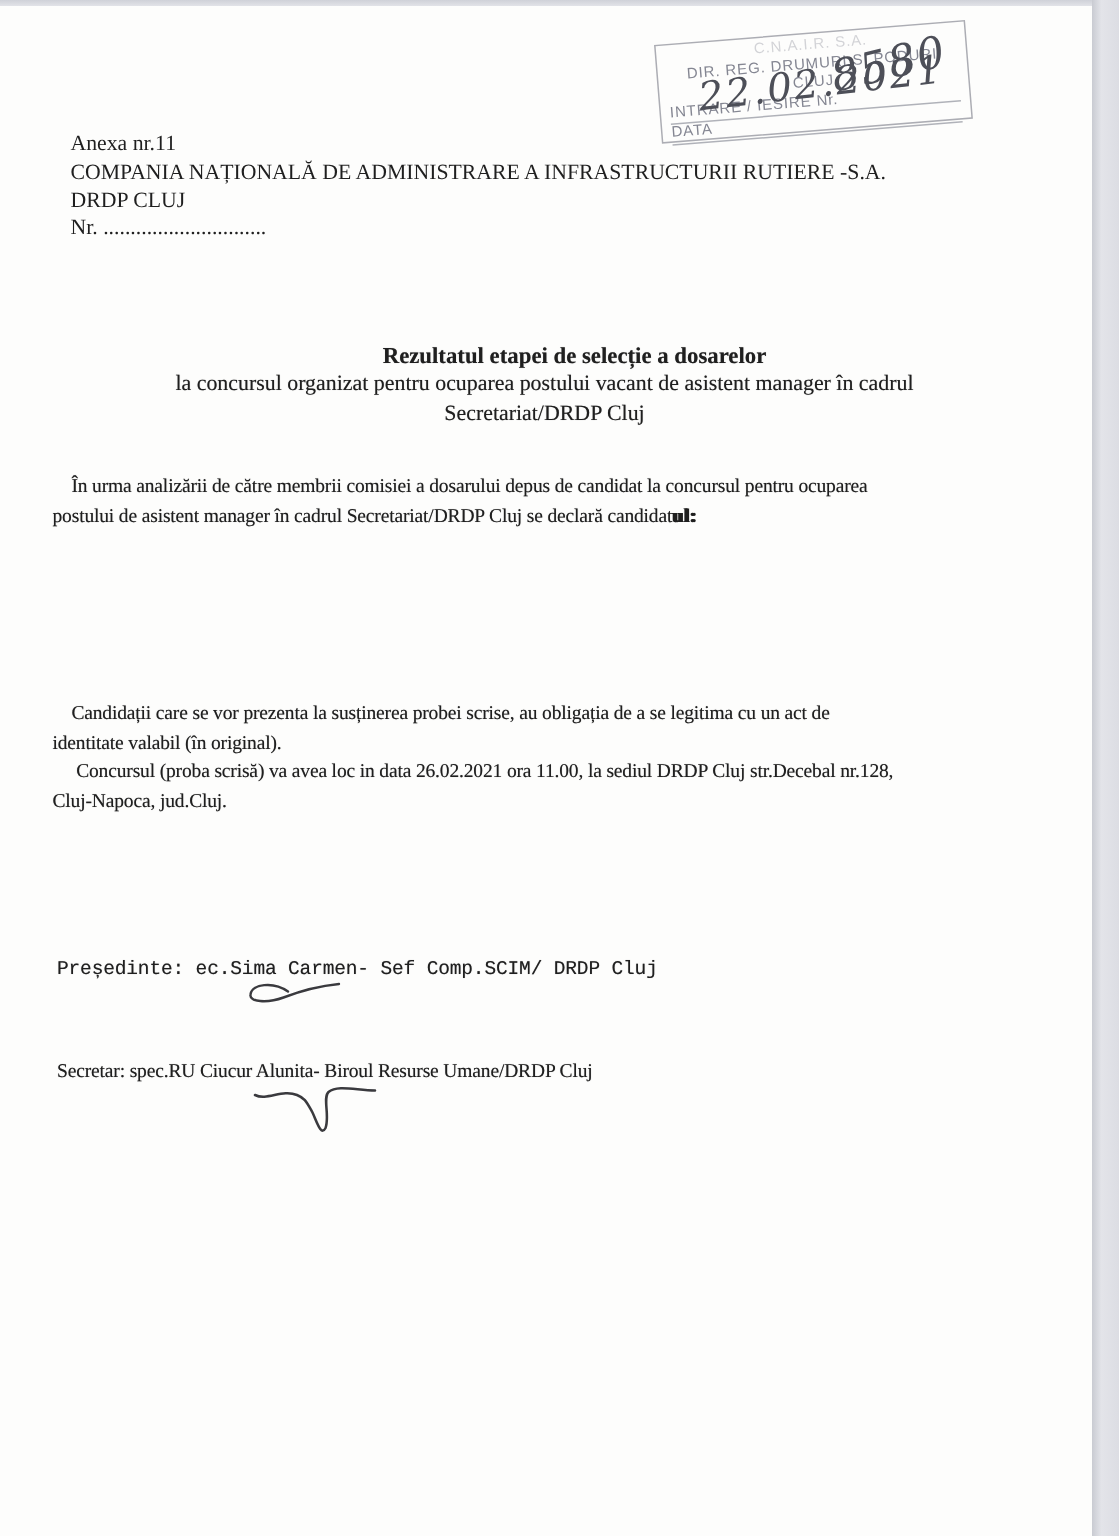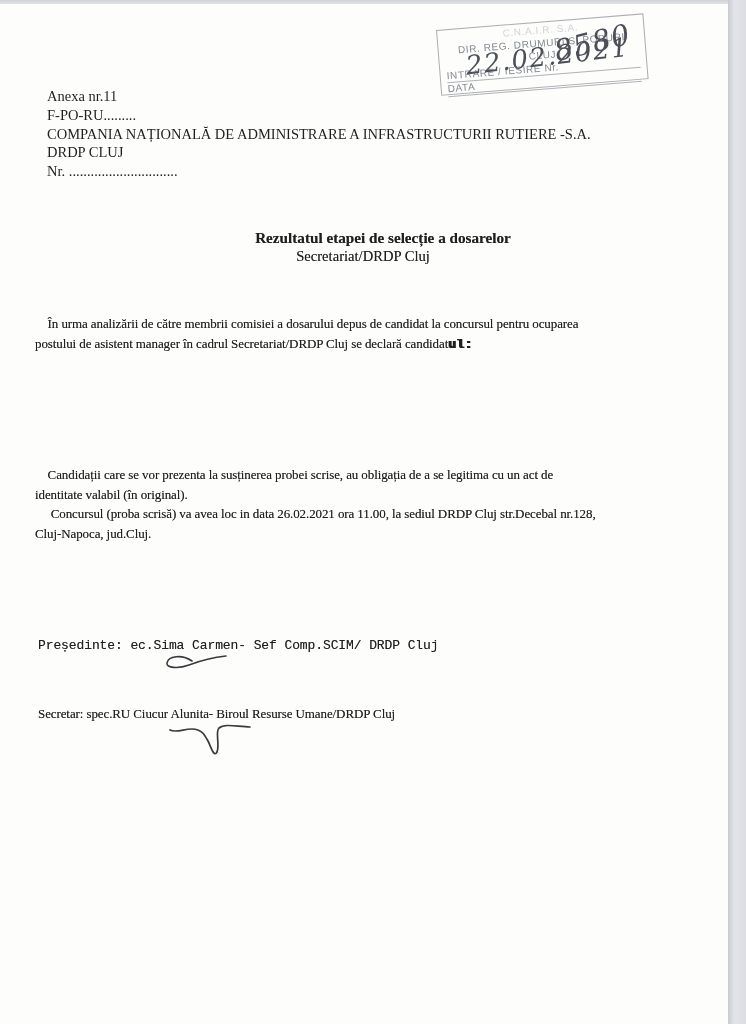--- a/index.html
+++ b/index.html
@@ -15,21 +15,21 @@
     background:linear-gradient(to right,#c9cbd2,#e3e4e9 35%,#dcdde3);}
   .txt{white-space:pre; font-size:13px; letter-spacing:-0.1px; line-height:19.5px;
     text-shadow:0 0 .45px rgba(30,30,30,.55);}
   .header-block{position:absolute;left:47px;top:87px;line-height:18.8px;font-size:14.5px;}
   .header-block div{white-space:pre;}
   .title-block{position:absolute;left:0;top:228px;width:726px;text-align:center;
     font-size:14.6px;line-height:19.3px;text-shadow:0 0 .45px rgba(30,30,30,.55);}
   .title-main{font-weight:bold;font-size:15.2px;margin-left:40px;}
   .p1{position:absolute;left:35px;top:314px;}
   .overstrike{font-weight:bold;letter-spacing:.4px;
-    text-shadow:.9px 0 0 #1f1f1f,-.5px 0 0 #1f1f1f;font-family:Liberation Mono, monospace;}
+    text-shadow:.9px 0 0 #1f1f1f,-.5px 0 0 #1f1f1f;}
   .candidate{position:absolute;left:35px;top:366px;}
   .p2{position:absolute;left:35px;top:410px;}
   .p3{position:absolute;left:35px;top:465px;}
   .sig-president{position:absolute;left:38px;top:636px;font-family:Liberation Mono, monospace;}
   .sig-secretary{position:absolute;left:38px;top:704px;}
   .sig-mark{position:absolute;}
   .sig-mark svg{display:block;}
   
   .stamp{
     position:absolute;left:436px;top:30px;width:208px;height:66px;
@@ -55,38 +55,38 @@
 </head>
 <body>
 
 <div class="page">
 
   <div class="scan-edge-top"></div>
   <div class="scan-edge-right"></div>
 
   <div class="header-block">
     <div>Anexa nr.11</div>
-    <div>F-PO-RU.........</div>
     <div>COMPANIA NAȚIONALĂ DE ADMINISTRARE A INFRASTRUCTURII RUTIERE -S.A.</div>
     <div>DRDP CLUJ</div>
     <div>Nr. ..............................</div>
   </div>
 
   <div class="stamp">
     <div class="stamp-row center stamp-faint">C.N.A.I.R. S.A.</div>
     <div class="stamp-row center">DIR. REG. DRUMURI SI PODURI</div>
     <div class="stamp-row center">CLUJ</div>
     <div class="stamp-row stamp-rule">INTRARE / IESIRE Nr.</div>
     <div class="stamp-row stamp-rule">DATA</div>
     <div class="hand hand-number">8580</div>
     <div class="hand hand-date">22.02.2021</div>
   </div>
 
   <div class="title-block">
     <div class="title-main">Rezultatul etapei de selecție a dosarelor</div>
+    <div>la concursul organizat pentru ocuparea postului vacant de asistent manager în cadrul</div>
     <div>Secretariat/DRDP Cluj</div>
   </div>
 
   <div class="txt p1"><span>    În urma analizării de către membrii comisiei a dosarului depus de candidat la concursul pentru ocuparea
 postului de asistent manager în cadrul Secretariat/DRDP Cluj se declară candidat</span><span class="overstrike">ul:</span></div>
 
 
 
   <div class="txt p3">    Candidații care se vor prezenta la susținerea probei scrise, au obligația de a se legitima cu un act de
 identitate valabil (în original).

